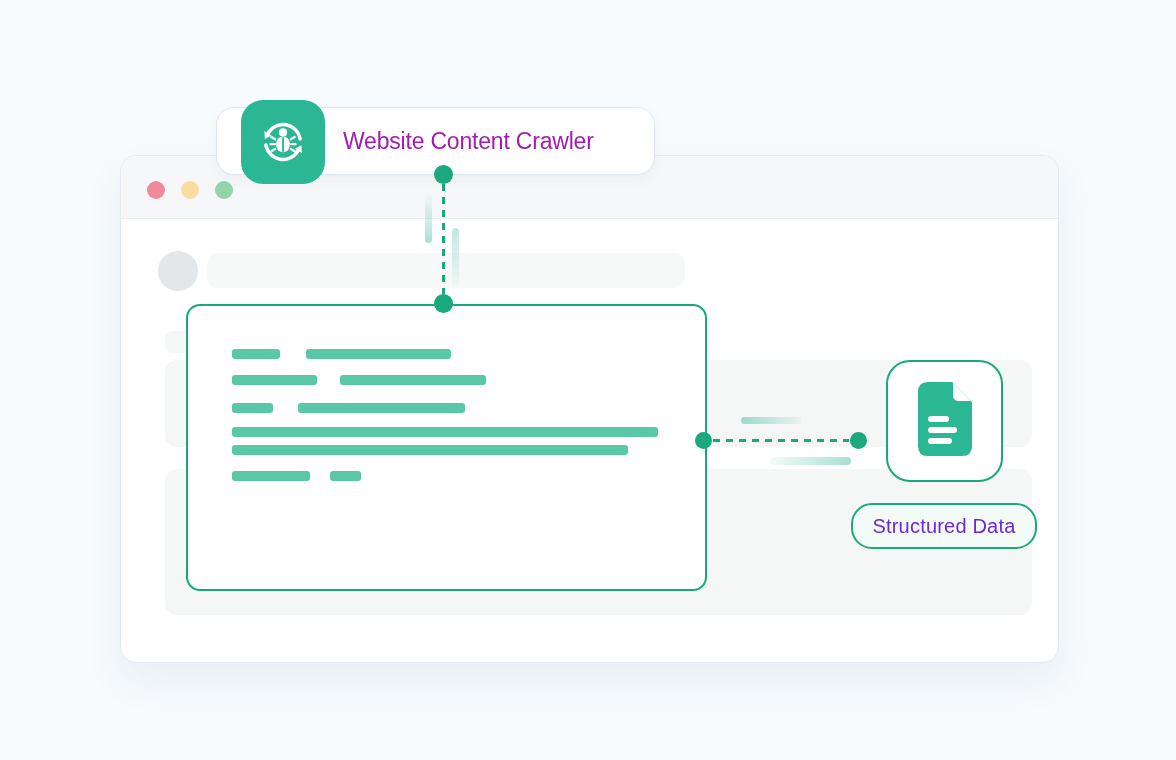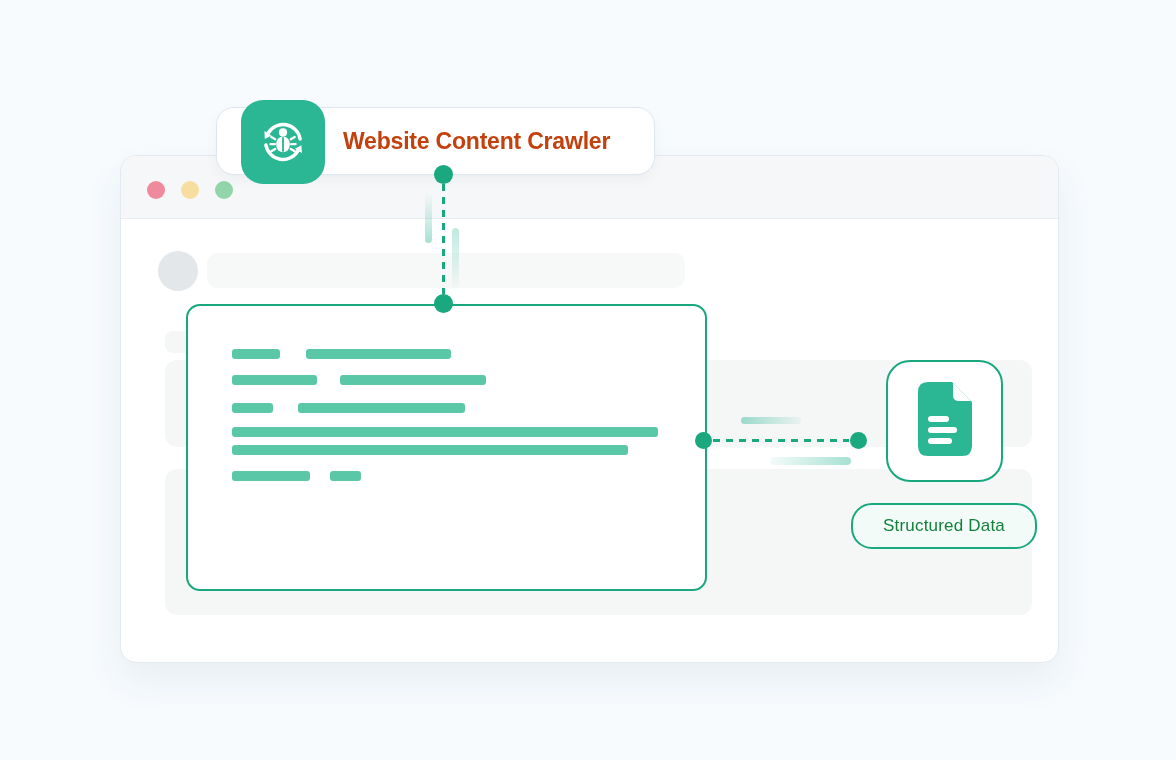--- a/index.html
+++ b/index.html
@@ -47,21 +47,21 @@
   .crawler-card{
     left:216px;top:107px;width:437px;height:66px;
     background:#ffffff;border:1.5px solid #dde6f1;border-radius:18px;
     box-shadow:0 5px 12px rgba(45,75,105,.05);
     display:flex;align-items:center;
     z-index:4;
   }
   .crawler-label{
     position:absolute;left:126px;top:0;height:100%;
     display:flex;align-items:center;
-    font-size:23px;font-weight:700;color:#c2410c;letter-spacing:-.2px;
+    font-size:23px;font-weight:400;color:#a21caf;letter-spacing:-.2px;
   }
   .crawler-icon{
     left:241px;top:100px;width:84px;height:84px;border-radius:22px;
     background:#2bb794;display:flex;align-items:center;justify-content:center;
     z-index:5;
   }
 
   
   .conn-dot{width:19px;height:19px;border-radius:50%;background:#1aa87e;z-index:6;}
   .conn-dot.small{width:17px;height:17px;}
@@ -87,21 +87,21 @@
   .doc-card{
     left:886px;top:360px;width:113px;height:118px;
     background:#ffffff;border:2.5px solid #19a87e;border-radius:24px;
     display:flex;align-items:center;justify-content:center;
     z-index:4;
   }
   .structured-pill{
     left:851px;top:503px;width:182px;height:42px;
     background:#f3fbf8;border:2px solid #1aa87e;border-radius:21px;
     display:flex;align-items:center;justify-content:center;
-    font-size:17px;font-weight:500;color:#15803d;letter-spacing:.2px;
+    font-size:20px;font-weight:500;color:#6d28d9;letter-spacing:.2px;
     z-index:4;
   }
 </style>
 </head>
 <body>
 
 <div class="abs window">
   <div class="window-header">
     <div class="traffic-lights">
         <div class="traffic-dot" style="background: rgb(238, 138, 155);"></div>

